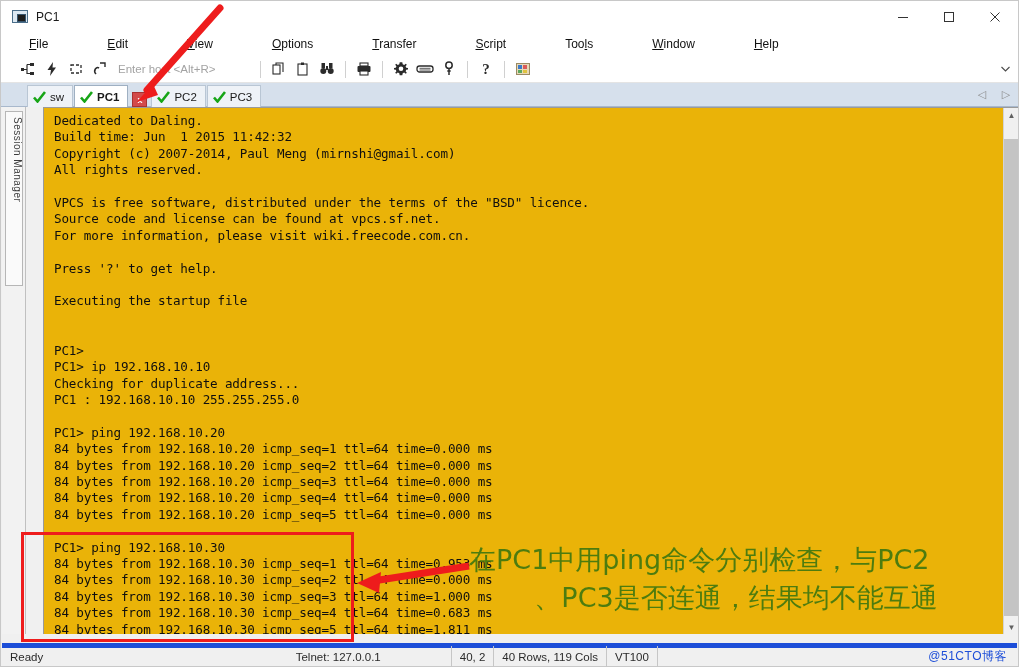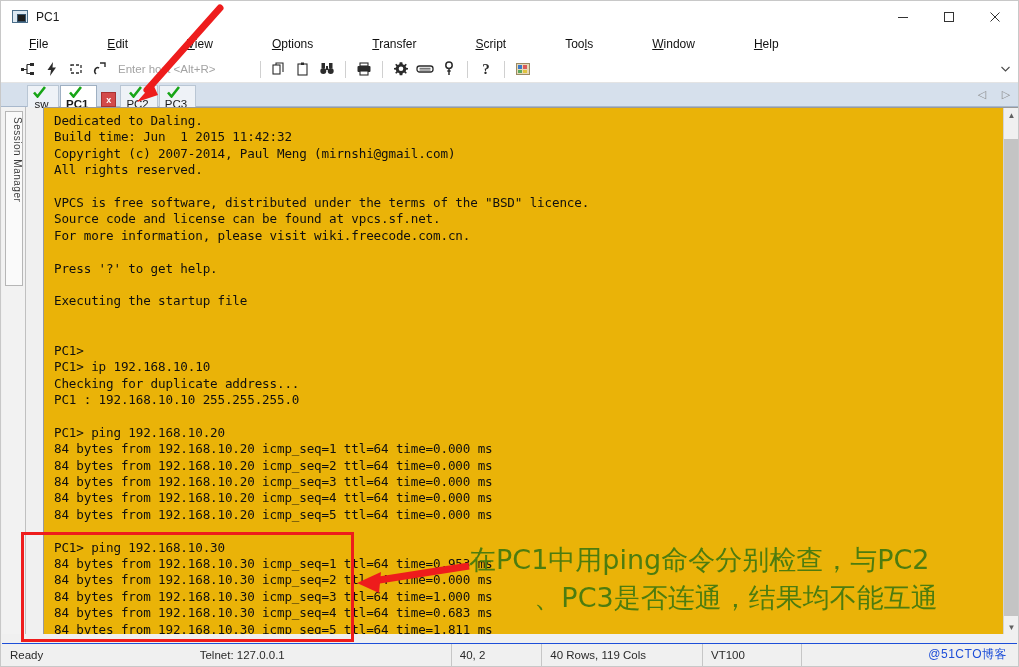--- a/index.html
+++ b/index.html
@@ -89,21 +89,21 @@
     border-bottom: 1px solid #a8b8cc;
   }
   .tabs {
     position: absolute; left: 26px; top: 0; height: 24px;
     display: flex; align-items: flex-end;
   }
   .tab {
     height: 22px; display: flex; align-items: center;
     padding: 0 8px 0 5px; margin-right: 1px;
     background: #eef2f7; border: 1px solid #b9c6d4; border-bottom: none;
-    font-size: 11.5px; color: #1a1a1a; cursor: default; flex-direction: column;
+    font-size: 11.5px; color: #1a1a1a; cursor: default;
   }
   .tab.active { background: #ffffff; font-weight: bold; border-color: #9fb0c2; }
   .tab .chk { margin-right: 4px; display: flex; align-items: center; }
   .tab-close {
     width: 15px; height: 15px; background: #d34a4a;
     border: 1px solid #a83232; margin-left: 3px;
     display: flex; align-items: center; justify-content: center;
     color: #fff; font-size: 9px; font-weight: bold; cursor: default;
     font-family: "Liberation Sans", sans-serif;
   }
@@ -158,22 +158,22 @@
   .vscroll .arr.up { top: 0; }
   .vscroll .arr.dn { bottom: 0; }
   .vscroll .thumb {
     position: absolute; left: 0; top: 31px; width: 15px; height: 477px;
     background: #c4c4c4;
   }
 
   
   .statusbar {
     position: absolute; left: 1px; bottom: 1px; width: 1015px; height: 22px;
-    background: #f0f0f0; border-top: 1px solid #1d4ed8;
-    display: flex; align-items: center; font-size: 11.5px; color: #2a2a2a; gap: 48px;
+    background: #f0f0f0; border-top: 5px solid #1d4ed8;
+    display: flex; align-items: center; font-size: 11.5px; color: #2a2a2a;
   }
   .sb-ready { padding-left: 8px; }
   .sb-flex { flex: 1; }
   .sb-cell {
     border-left: 1px solid #c6c6c6; height: 22px;
     display: flex; align-items: center; padding: 0 8px; white-space: nowrap;
   }
   .sb-wm {
     padding: 0 10px 0 26px; color: #1d4ed8; font-size: 12px;
     letter-spacing: .5px;

